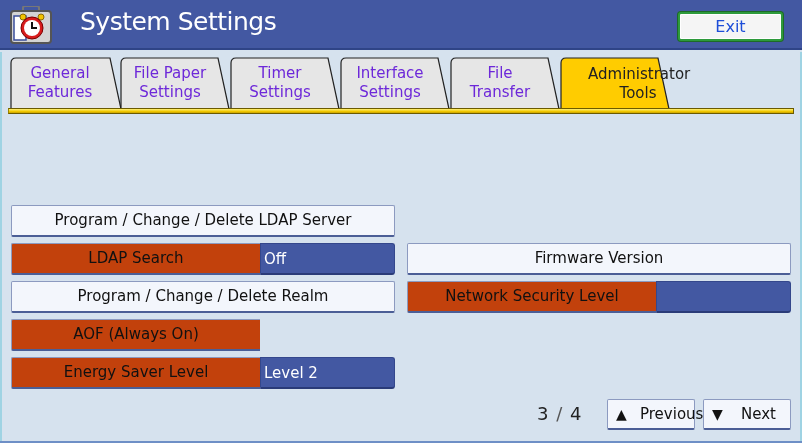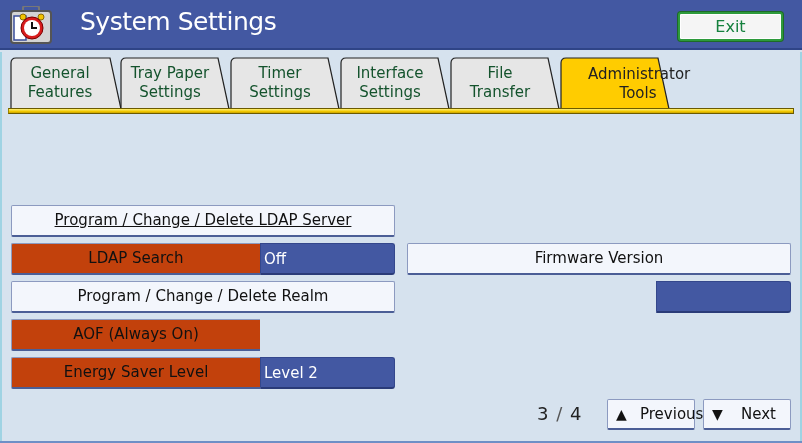--- a/index.html
+++ b/index.html
@@ -1,27 +1,27 @@
 <!DOCTYPE html>
 <html><head>
 <meta charset="utf-8">
 <style>
   * { box-sizing: border-box; margin: 0; padding: 0; }
   body { width: 802px; height: 443px; overflow: hidden; background: #d6e2ee; font-family: "DejaVu Sans", sans-serif; position: relative; }
   .header { position: absolute; left: 0; top: 0; width: 802px; height: 50px; background: #4358a2; border-bottom: 2px solid #2f4487; }
   .app-icon { position: absolute; left: 10px; top: 6px; width: 42px; height: 38px; }
   .title { position: absolute; left: 80px; top: 7px; color: #fff; font-size: 25px; letter-spacing: -0.5px; }
-  .exit-btn { position: absolute; left: 678px; top: 12px; width: 105px; height: 29px; background: #f5f5f5; border: 2px solid #2e9a3c; border-radius: 3px; box-shadow: inset 0 0 0 1px #fff, 0 0 0 1px #1d6b27; font-size: 16px; color: #15803d; text-align: center; line-height: 25px; cursor: pointer; }
+  .exit-btn { position: absolute; left: 678px; top: 12px; width: 105px; height: 29px; background: #f5f5f5; border: 2px solid #2e9a3c; border-radius: 3px; box-shadow: inset 0 0 0 1px #fff, 0 0 0 1px #1d6b27; font-size: 16px; color: #1d4ed8; text-align: center; line-height: 25px; cursor: pointer; }
   .left-edge { position: absolute; left: 0; top: 52px; width: 2px; height: 391px; background: #9fd3e3; }
   .right-edge { position: absolute; right: 0; top: 52px; width: 2px; height: 391px; background: #9fd3e3; }
   .bottom-edge { position: absolute; left: 0; bottom: 0; width: 802px; height: 2px; background: #6e8fc6; }
   .tabs { position: absolute; left: 0; top: 56px; width: 802px; height: 60px; }
   .tab { position: absolute; top: 1px; height: 52px; cursor: pointer; }
   .tab svg { position: absolute; left: 0; top: 0; }
-  .tab-label { position: absolute; left: 0; top: 7px; width: 100px; text-align: center; font-size: 15px; line-height: 19px; color: #14532d; }
+  .tab-label { position: absolute; left: 0; top: 7px; width: 100px; text-align: center; font-size: 15px; line-height: 19px; color: #6d28d9; }
   .tab.active .tab-label { color: #222; margin-left: 28px; }
   .tab-rule { position: absolute; left: 8px; top: 52px; width: 786px; height: 6px; background: linear-gradient(#fff27a, #f2c800 60%, #c9a200); border: 1px solid #6b5a00; border-left: 1px solid #9b8500; }
   .btn { position: absolute; height: 32px; background: #f3f6fc; border: 1px solid #8c9ac0; border-bottom: 2px solid #4b5e96; border-radius: 2px; font-size: 15px; color: #111; text-align: center; line-height: 29px; cursor: pointer; }
   .split { position: absolute; height: 32px; border-radius: 2px; cursor: pointer; }
   .split .lbl { position: absolute; left: 0; top: 0; height: 32px; background: #c2410c; border: 1px solid #8c9ac0; border-bottom: 2px solid #4b5e96; border-right: none; border-radius: 2px 0 0 2px; text-align: center; line-height: 29px; font-size: 15px; color: #111; }
   .split .val { position: absolute; top: 0; height: 32px; background: #4358a2; border: 1px solid #34478c; border-bottom: 2px solid #2a3b78; border-radius: 0 3px 3px 0; color: #fff; font-size: 15px; line-height: 31px; padding-left: 3px; }
   .pager { position: absolute; left: 537px; top: 403px; font-size: 18px; color: #222; letter-spacing: 1px; }
   .nav-btn { position: absolute; top: 399px; height: 31px; background: #f3f6fc; border: 1px solid #8c9ac0; border-bottom: 2px solid #4b5e96; border-radius: 2px; font-size: 15px; color: #111; cursor: pointer; }
   .nav-btn .ico { position: absolute; left: 8px; top: 6px; font-size: 14px; }
   .nav-btn .txt { position: absolute; top: 5px; }
@@ -54,21 +54,21 @@
   <div class="tab" style="left:10px;">
     <svg width="112" height="53">
         <path d="M1 52 V6 Q1 1 6 1 H100 L111 52" fill="#e6e6e6" stroke="#222" stroke-width="1.2"></path>
       </svg>
     <div class="tab-label"><span>General</span><br><span>Features</span></div>
   </div>
   <div class="tab" style="left:120px;">
     <svg width="112" height="53">
         <path d="M1 52 V6 Q1 1 6 1 H98 L109 52" fill="#e6e6e6" stroke="#222" stroke-width="1.2"></path>
       </svg>
-    <div class="tab-label"><span>Tray Paper</span><br><span>Settings</span></div>
+    <div class="tab-label"><span>File Paper</span><br><span>Settings</span></div>
   </div>
   <div class="tab" style="left:230px;">
     <svg width="112" height="53">
         <path d="M1 52 V6 Q1 1 6 1 H98 L109 52" fill="#e6e6e6" stroke="#222" stroke-width="1.2"></path>
       </svg>
     <div class="tab-label"><span>Timer</span><br><span>Settings</span></div>
   </div>
   <div class="tab" style="left:340px;">
     <svg width="112" height="53">
         <path d="M1 52 V6 Q1 1 6 1 H98 L109 52" fill="#e6e6e6" stroke="#222" stroke-width="1.2"></path>
@@ -83,41 +83,42 @@
   </div>
   <div class="tab active" style="left:560px;">
     <svg width="112" height="53">
         <path d="M1 52 V6 Q1 1 6 1 H98 L109 52" fill="#ffcc00" stroke="#222" stroke-width="1.2"></path>
       </svg>
     <div class="tab-label" style="top:8px;"><span>Administrator</span><br><span>Tools</span></div>
   </div>
   <div class="tab-rule"></div>
 </div>
 
-<div class="btn" style="left:11px; top:205px; width:384px;text-decoration:underline;">Program / Change / Delete LDAP Server</div>
+<div class="btn" style="left:11px; top:205px; width:384px;">Program / Change / Delete LDAP Server</div>
 
 <div class="split" style="left:11px; top:243px; width:384px;">
   <div class="lbl" style="width:249px;">LDAP Search</div>
   <div class="val" style="left:249px; width:135px;">Off</div>
 </div>
 
 <div class="btn" style="left:11px; top:281px; width:384px;">Program / Change / Delete Realm</div>
 
 <div class="split" style="left:11px; top:319px; width:308px;">
   <div class="lbl" style="width:249px;">AOF (Always On)</div>
 </div>
 
 <div class="split" style="left:11px; top:357px; width:384px;">
   <div class="lbl" style="width:249px;">Energy Saver Level</div>
   <div class="val" style="left:249px; width:135px;">Level 2</div>
 </div>
 
 <div class="btn" style="left:407px; top:243px; width:384px;">Firmware Version</div>
 
 <div class="split" style="left:407px; top:281px; width:384px;">
+  <div class="lbl" style="width:249px;">Network Security Level</div>
   <div class="val" style="left:249px; width:135px;"></div>
 </div>
 
 <div class="pager">
   <span>3</span>
   <span style="color:#555;">/</span>
   <span>4</span>
 </div>
 
 <div class="nav-btn" style="left:607px; width:88px;">

